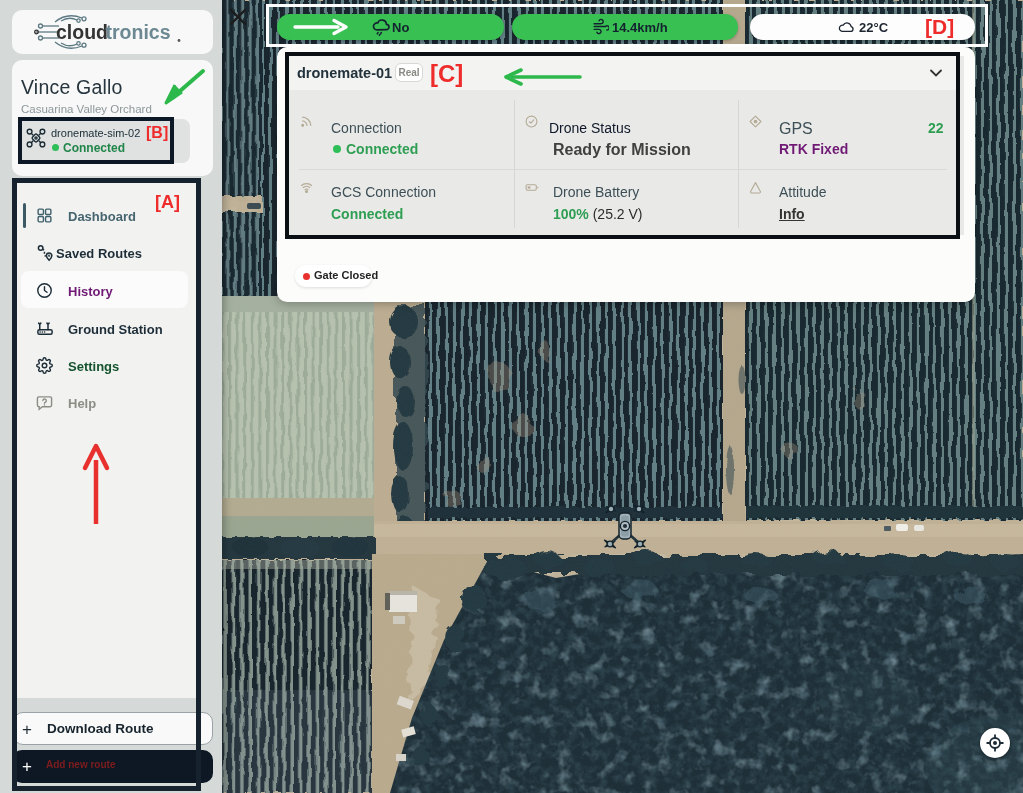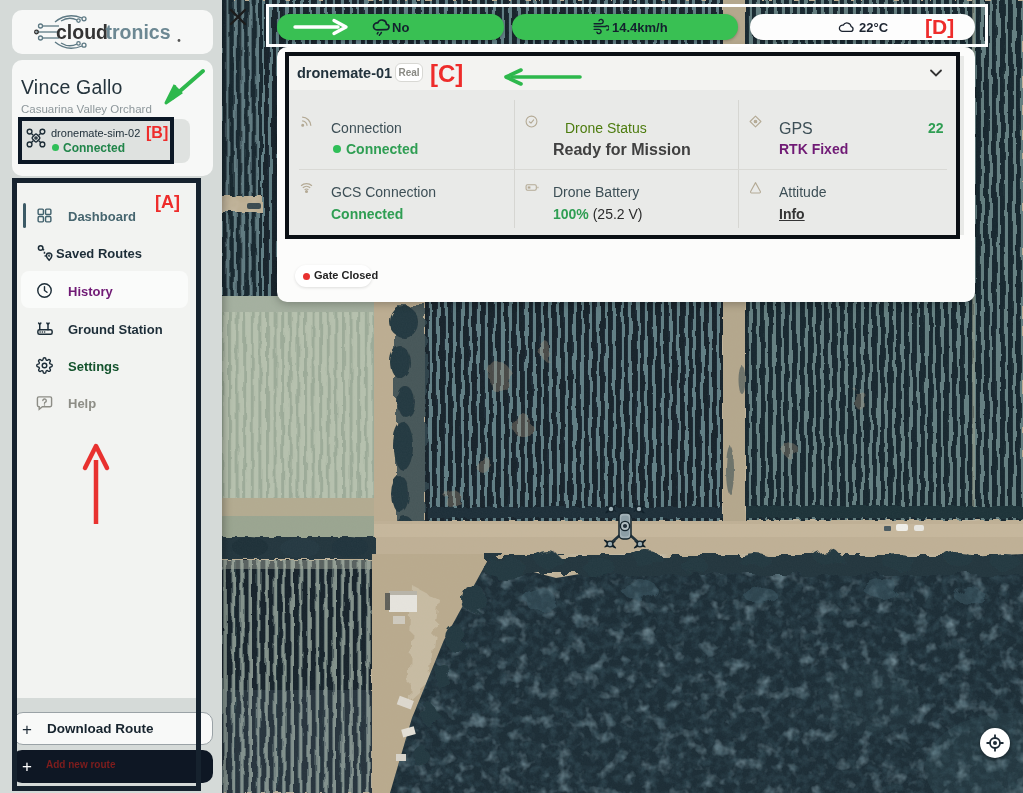--- a/index.html
+++ b/index.html
@@ -266,21 +266,21 @@
     <path d="M2 8.8 a14.5 14.5 0 0 1 20 0 M5.2 12.5 a10 10 0 0 1 13.6 0 M8.5 16.2 a5.5 5.5 0 0 1 7 0"></path>
         <circle cx="12" cy="19.5" r="1.7" fill="#b4aa95"></circle>
   </svg>
   <div class="abs" style="left:42px;top:128px;font-size:14px;color:#3d4f56">GCS Connection</div>
   <div class="abs" style="left:42px;top:150px;font-size:14px;font-weight:bold;color:#2f9e53">Connected</div>
 
   <svg class="abs" style="left:236px;top:59px" width="13" height="13" viewBox="0 0 24 24" fill="none" stroke="#b4aa95" stroke-width="2">
     <circle cx="12" cy="12" r="10"></circle>
         <path d="M8 12.5 L11 15 L16 9" stroke-linecap="round" stroke-linejoin="round"></path>
   </svg>
-  <div class="abs" style="left:276px;top:64px;font-size:14px;color:#4d7c0f">Drone Status</div>
+  <div class="abs" style="left:260px;top:64px;font-size:14px;color:#0f172a">Drone Status</div>
   <div class="abs" style="left:264px;top:85px;font-size:16px;font-weight:bold;color:#404040">Ready for Mission</div>
   <svg class="abs" style="left:236px;top:125px" width="14" height="13" viewBox="0 0 26 24" fill="none" stroke="#b4aa95" stroke-width="2">
     <rect x="2" y="7" width="19" height="10" rx="2.5"></rect>
         <path d="M24 10.5 v3"></path>
         <rect x="5" y="10" width="5" height="4" fill="#b4aa95" stroke="none"></rect>
   </svg>
   <div class="abs" style="left:264px;top:128px;font-size:14px;color:#3d4f56">Drone Battery</div>
   <div class="abs" style="left:264px;top:150px;font-size:14px;font-weight:bold;color:#2f9e53">100% <span style="font-weight:normal;color:#2c2c2c">(25.2 V)</span></div>
 
   <svg class="abs" style="left:460px;top:59px" width="13" height="13" viewBox="0 0 24 24" fill="none" stroke="#b4aa95" stroke-width="2">

